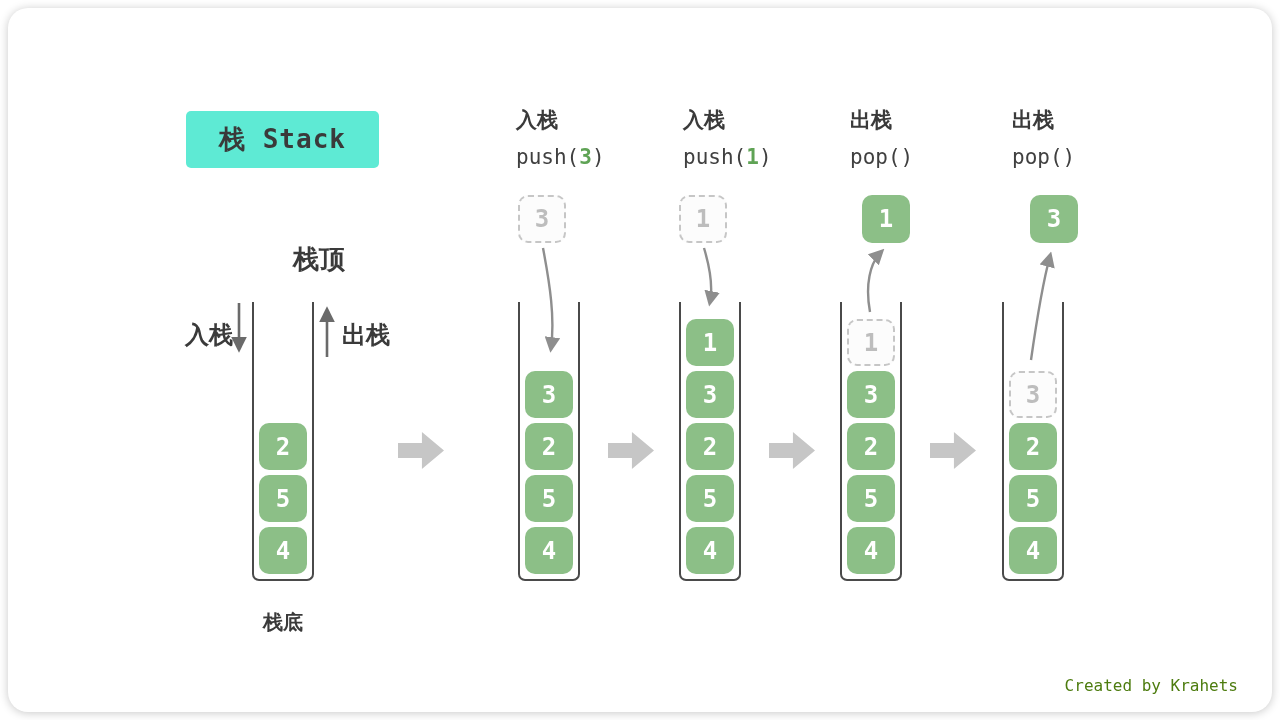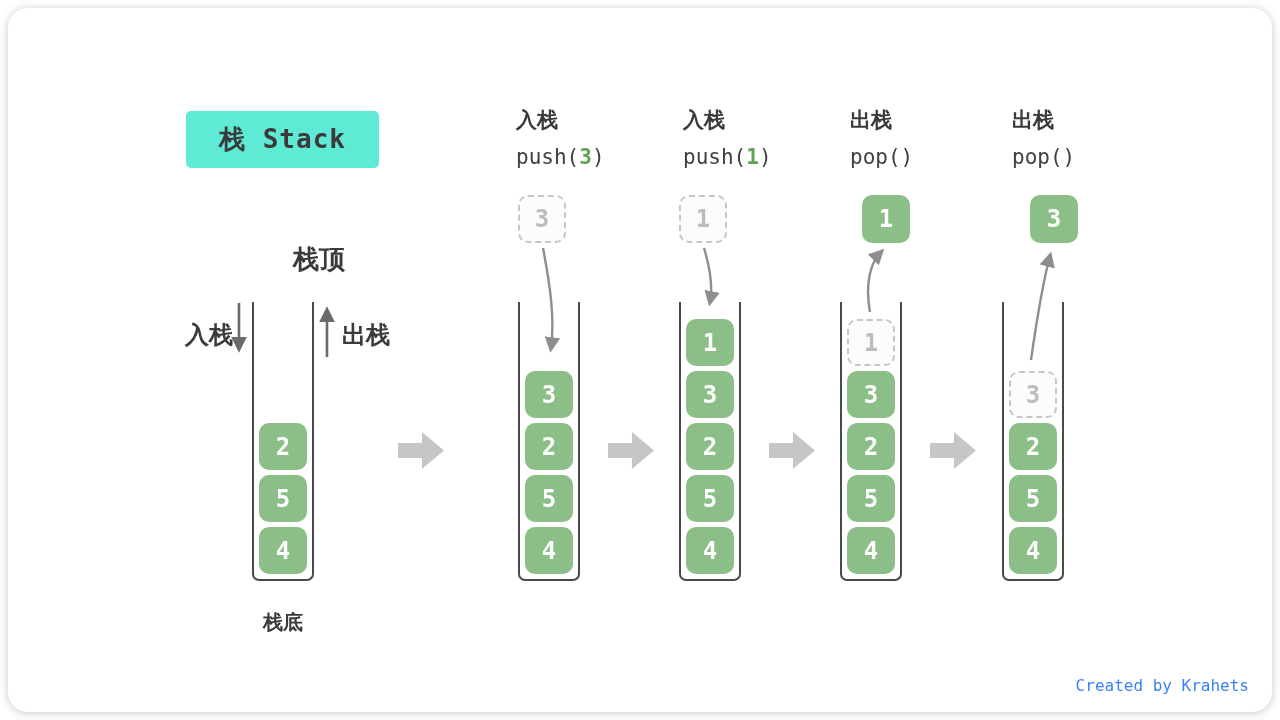--- a/index.html
+++ b/index.html
@@ -59,22 +59,22 @@
 
   .barrow {
     position:absolute; top:432px; width:46px; height:37px; background:#c6c6c6; z-index:1;
     clip-path:polygon(0 30%, 52% 30%, 52% 0, 100% 50%, 52% 100%, 52% 70%, 0 70%);
   }
   .ba1 { left:398px; } .ba2 { left:608px; } .ba3 { left:769px; } .ba4 { left:930px; }
 
   .overlay { position:absolute; left:0; top:0; width:1280px; height:720px;
              z-index:5; pointer-events:none; }
 
-  .watermark { position:absolute; top:676px; right:31px;
-               font:16px "DejaVu Sans Mono",monospace; color:#3b82f6; z-index:2; }
+  .watermark { position:absolute; top:676px; right:42px;
+               font:16px "DejaVu Sans Mono",monospace; color:#4d7c0f; z-index:2; }
 </style>
 </head>
 <body>
 
 <div class="card"></div>
 
 <div class="title-box">
   <span>栈 Stack</span>
 </div>
 

